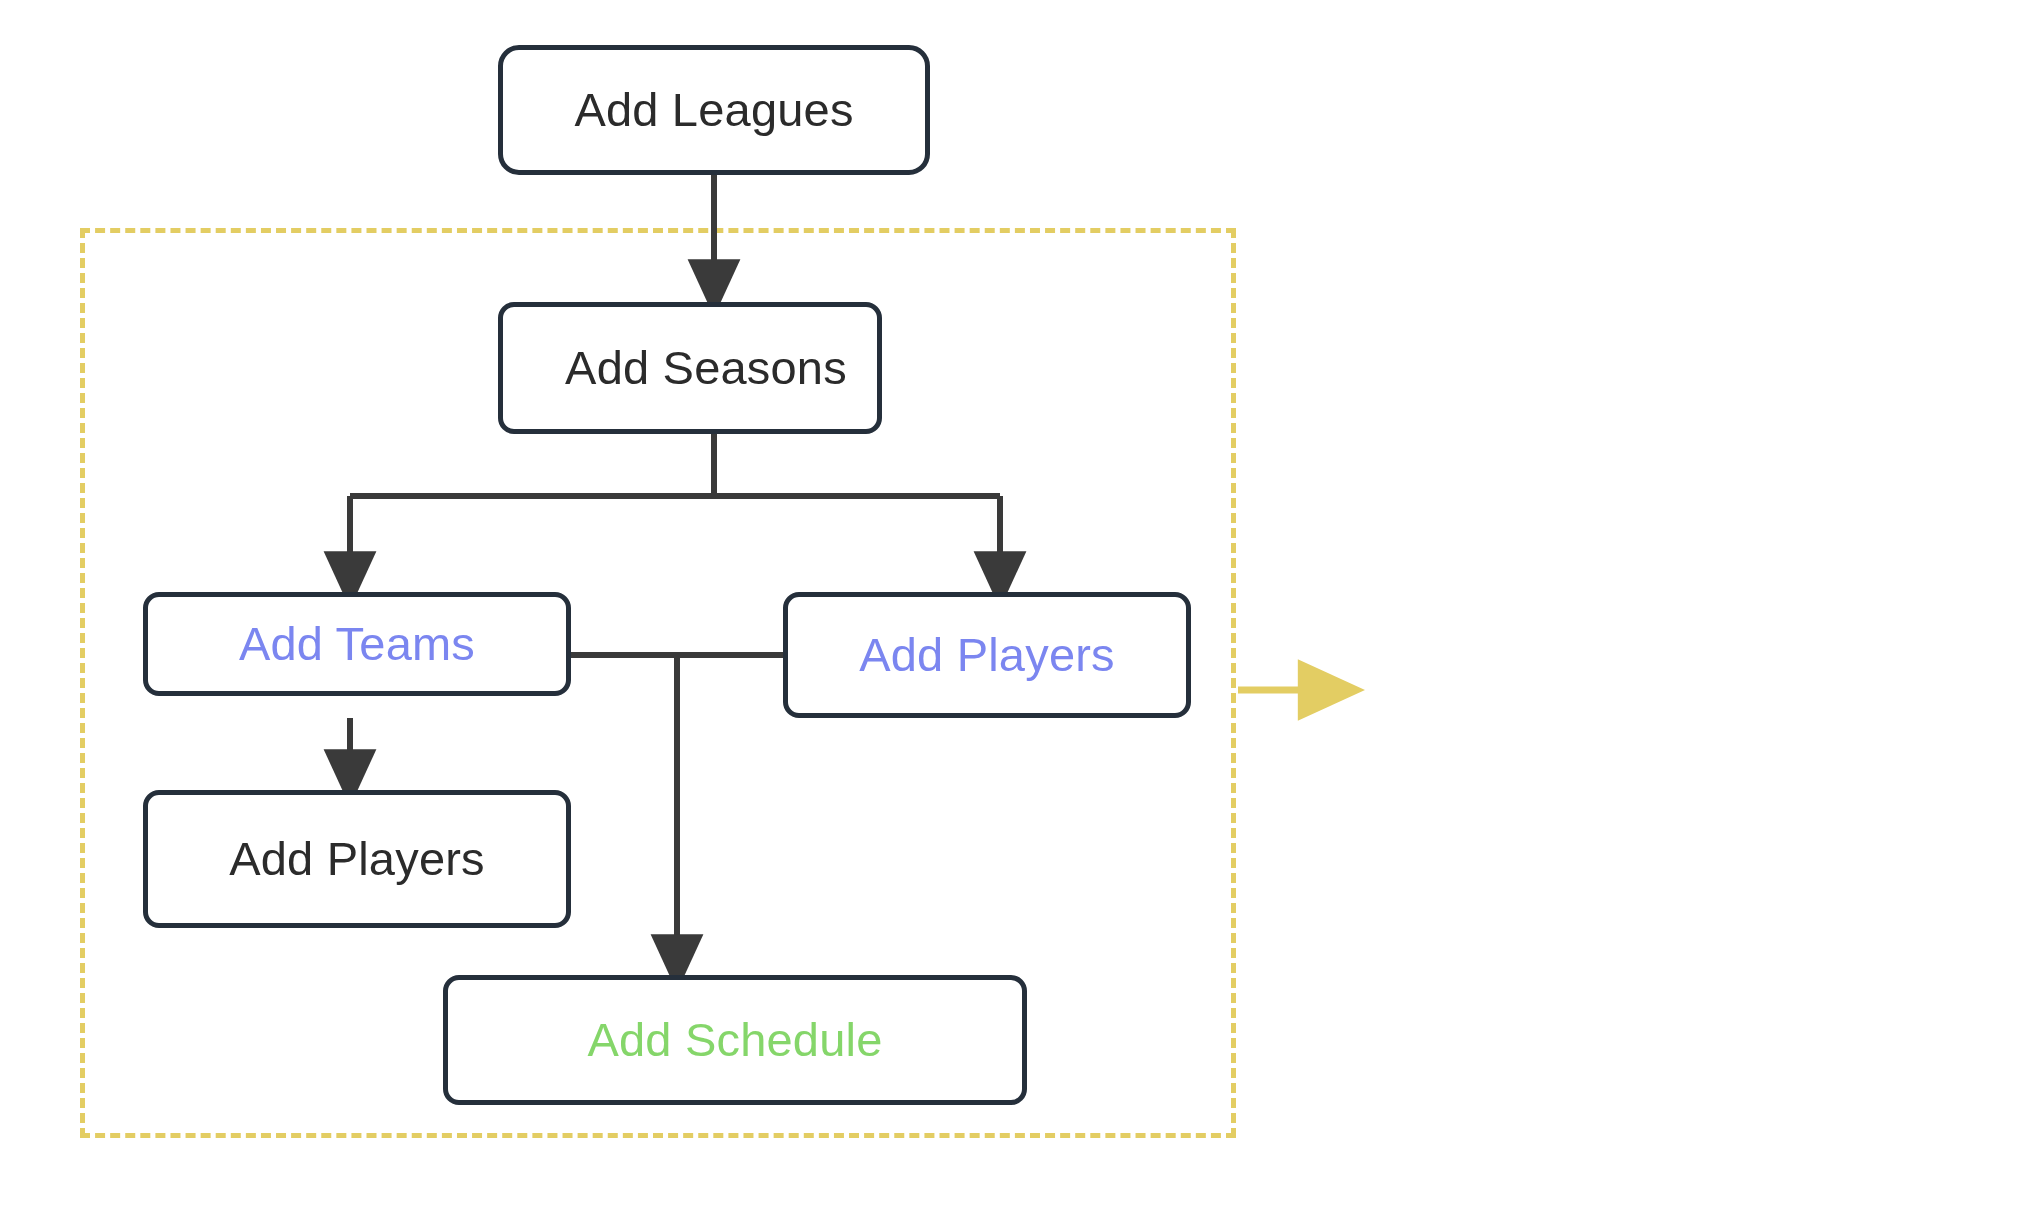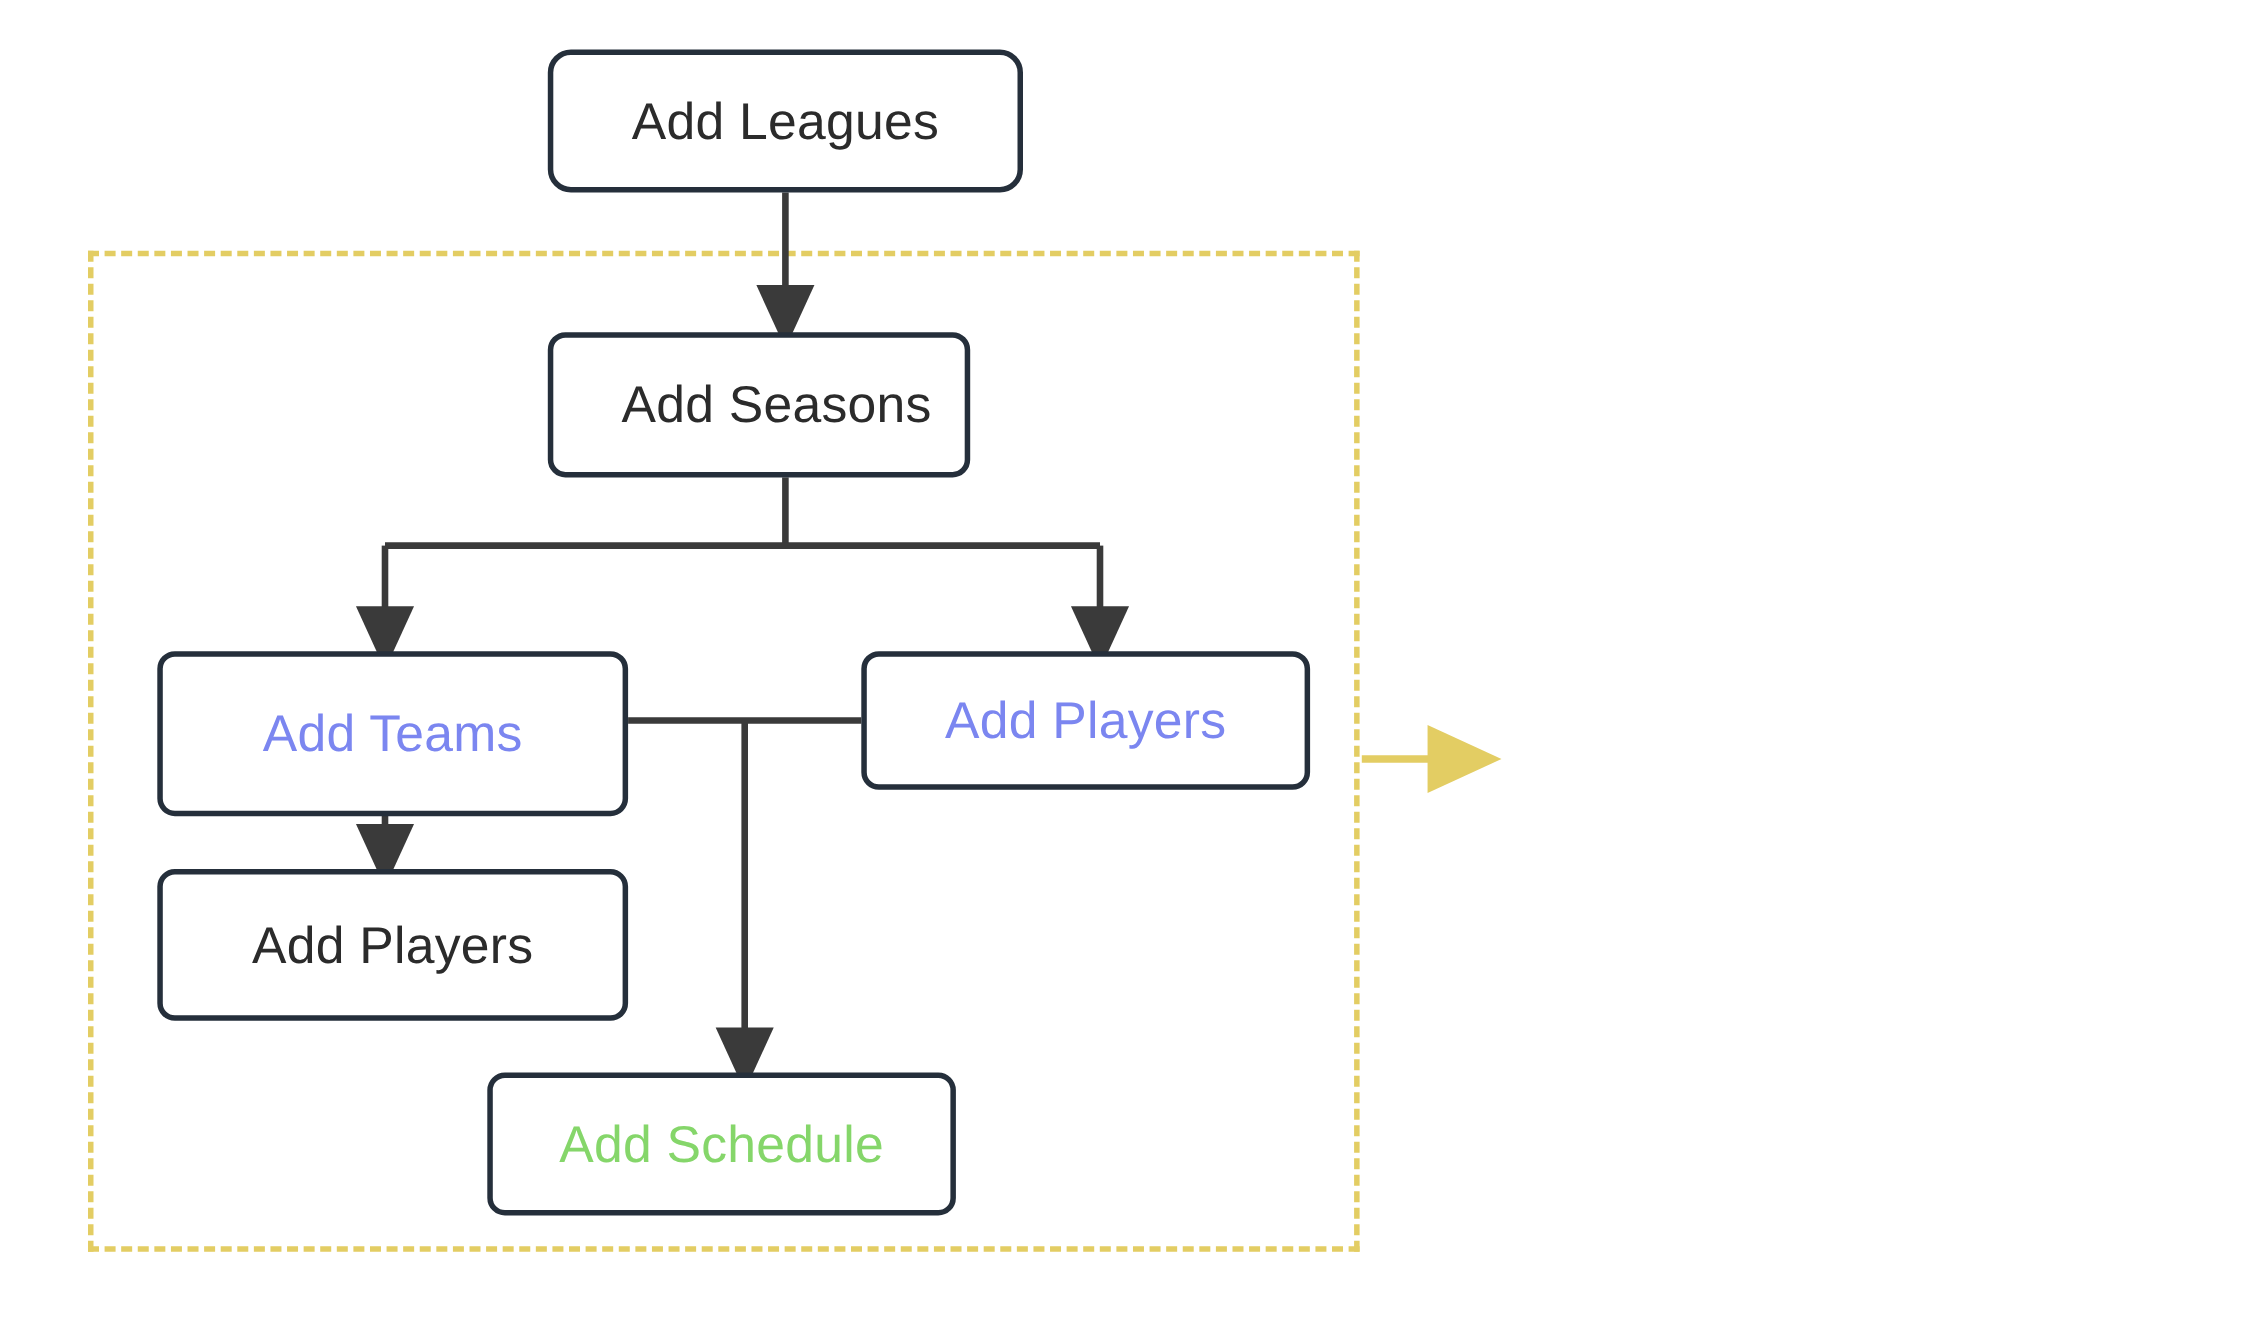--- a/index.html
+++ b/index.html
@@ -95,28 +95,28 @@
     <path d="M1238,690 L1330,690" stroke="#e3cd63" stroke-width="7" fill="none" marker-end="url(#arrowYellow)"></path>
   </svg>
 
   <div id="nodes">
       <div class="node" style="left: 498px; top: 45px; width: 432px; height: 130px; border-color: rgb(37, 47, 59); border-radius: 21px;">
         <span class="node-label" style="color: rgb(43, 43, 43);">Add Leagues</span>
       </div>
       <div class="node" style="left: 498px; top: 302px; width: 384px; height: 132px; border-color: rgb(37, 47, 59); padding-left: 32px;">
         <span class="node-label" style="color: rgb(43, 43, 43);">Add Seasons</span>
       </div>
-      <div class="node" style="left: 143px; top: 592px; width: 428px; height: 150px; border-color: rgb(37, 47, 59);">
+      <div class="node" style="left: 143px; top: 592px; width: 428px; height: 104px; border-color: rgb(37, 47, 59);">
         <span class="node-label" style="color: rgb(123, 134, 240);">Add Teams</span>
       </div>
       <div class="node" style="left: 783px; top: 592px; width: 408px; height: 126px; border-color: rgb(37, 47, 59);">
         <span class="node-label" style="color: rgb(123, 134, 240);">Add Players</span>
       </div>
       <div class="node" style="left: 143px; top: 790px; width: 428px; height: 138px; border-color: rgb(37, 47, 59);">
         <span class="node-label" style="color: rgb(43, 43, 43);">Add Players</span>
       </div>
-      <div class="node" style="left: 443px; top: 975px; width: 426px; height: 130px; border-color: rgb(37, 47, 59);">
+      <div class="node" style="left: 443px; top: 975px; width: 584px; height: 130px; border-color: rgb(37, 47, 59);">
         <span class="node-label" style="color: rgb(133, 214, 106);">Add Schedule</span>
       </div>
     </div>
 
 
 </div>
 
 </body></html>

